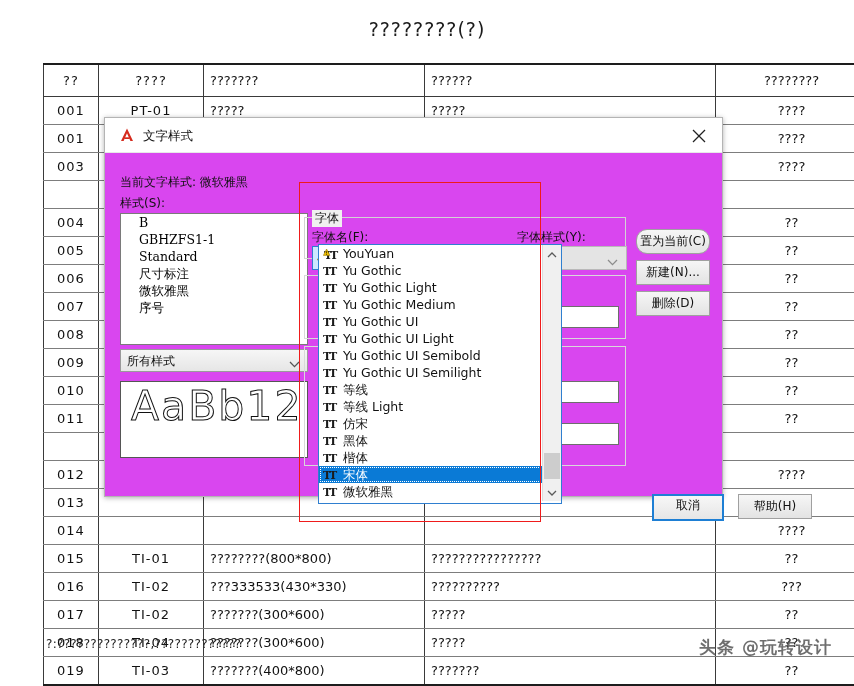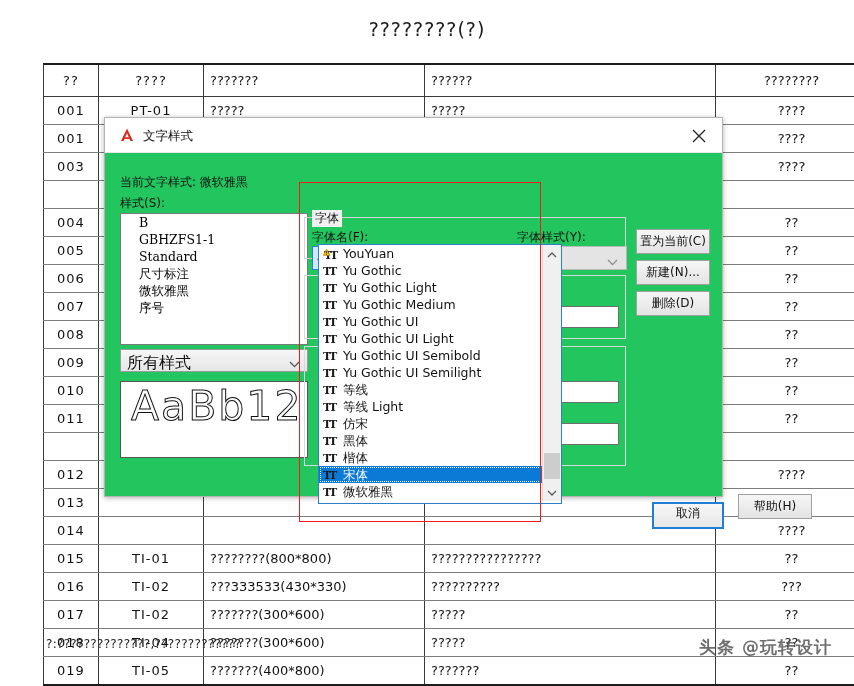--- a/index.html
+++ b/index.html
@@ -37,21 +37,21 @@
     font-size:12px;color:#222;letter-spacing:.3px;
   }
   #watermark{
     position:absolute;right:22px;top:636px;font-family:"DejaVu Sans",sans-serif;
     font-size:17px;font-weight:bold;color:#4f4f4f;opacity:.82;letter-spacing:1px;
   }
 
   
   #dialog{
     position:absolute;left:104px;top:117px;width:617px;height:378px;
-    background:#22c55e;border:1px solid #b4b4b4;
+    background:#d946ef;border:1px solid #b4b4b4;
     box-shadow:0 1px 5px rgba(0,0,0,.30);
     font-size:12px;color:#111;
   }
   #titlebar{height:34px;background:#ffffff;position:relative;border-bottom:1px solid #e8e8e8;}
   #app-icon{position:absolute;left:14px;top:9px;width:16px;height:16px;}
   #dlg-title{position:absolute;left:38px;top:10px;font-family:"DejaVu Sans",sans-serif;font-size:12.5px;color:#111;}
   #close-btn{position:absolute;right:0;top:0;width:45px;height:33px;cursor:pointer;}
   #close-btn svg{position:absolute;left:15px;top:11px;}
   #body{position:relative;height:343px;}
 
@@ -67,21 +67,21 @@
     font-family:"DejaVu Serif",serif;font-size:12.5px;color:#000;
     padding:1px 4px 1px 18px;line-height:15px;white-space:nowrap;
   }
   #style-list .it.sel{background:#dcdcdc;display:inline-block;padding-right:8px;}
   .sel-wrap{padding-left:14px;}
 
   #filter-combo{
     position:absolute;left:15px;top:196px;width:186px;height:21px;
     background:linear-gradient(#f6f6f6,#e6e6e6);border:1px solid #9a9a9a;cursor:pointer;
   }
-  #filter-combo .txt{position:absolute;left:6px;top:3px;font-family:Liberation Mono, monospace;font-size:16px;}
+  #filter-combo .txt{position:absolute;left:6px;top:3px;font-family:Liberation Mono, monospace;font-size:12px;}
   #filter-combo .arw{position:absolute;right:7px;top:7px;}
 
   #preview{
     position:absolute;left:15px;top:228px;width:186px;height:75px;
     background:#fff;border:1px solid #555;overflow:hidden;
   }
   #preview .sample{
     position:absolute;left:10px;top:0;font-size:41px;letter-spacing:2px;
     font-family:"DejaVu Sans",sans-serif;color:#fff;
     -webkit-text-stroke:1px #111;text-stroke:1px #111;
@@ -112,24 +112,24 @@
   .mini-fs{position:absolute;border:1px solid #d9d9d9;}
   .mini-field{position:absolute;background:#fff;border:1px solid #6d6d6d;}
   .mini-colon{position:absolute;font-family:"DejaVu Sans",sans-serif;font-size:12px;color:#111;}
 
   
   .btn{
     position:absolute;background:linear-gradient(#f6f6f6,#e3e3e3);
     border:1px solid #a0a0a0;font-family:"DejaVu Sans",sans-serif;font-size:12px;
     color:#111;text-align:center;cursor:pointer;line-height:22px;height:23px;
   }
-  #btn-setcur{left:531px;top:76px;width:72px;}
+  #btn-setcur{left:531px;top:76px;width:72px;border-radius:11px;}
   #btn-new{left:531px;top:107px;width:72px;}
   #btn-delete{left:531px;top:138px;width:72px;}
-  #btn-cancel{left:547px;top:341px;width:68px;height:23px;border:2px solid #1e7fd4;background:linear-gradient(#f7f7f7,#e6e6e6);line-height:19px;margin-top:8px;}
+  #btn-cancel{left:547px;top:341px;width:68px;height:23px;border:2px solid #1e7fd4;background:linear-gradient(#f7f7f7,#e6e6e6);line-height:19px;}
   #btn-help{left:633px;top:341px;width:72px;}
 
   
   #font-dropdown{
     position:absolute;left:318px;top:244px;width:242px;height:258px;
     background:#fff;border:1px solid #2f7fd0;overflow:hidden;z-index:40;
   }
   #dd-list{position:absolute;left:0;top:0;width:223px;}
   #dd-list .row{
     position:relative;height:17px;line-height:17px;
@@ -304,21 +304,21 @@
           </tr>
           <tr>
             <td class="c-no">018</td>
             <td class="c-code">TI-04</td>
             <td class="c-name">???????(300*600)</td>
             <td class="c-spec">?????</td>
             <td class="c-qty">??</td>
           </tr>
           <tr class="last">
             <td class="c-no">019</td>
-            <td class="c-code">TI-05</td>
+            <td class="c-code">TI-03</td>
             <td class="c-name">???????(400*800)</td>
             <td class="c-spec">???????</td>
             <td class="c-qty">??</td>
           </tr>
         </tbody>
     </table>
   </div>
 
   <div id="foot-note">?:??????????????,?????????????</div>
   <div id="watermark">头条 @玩转设计</div>

